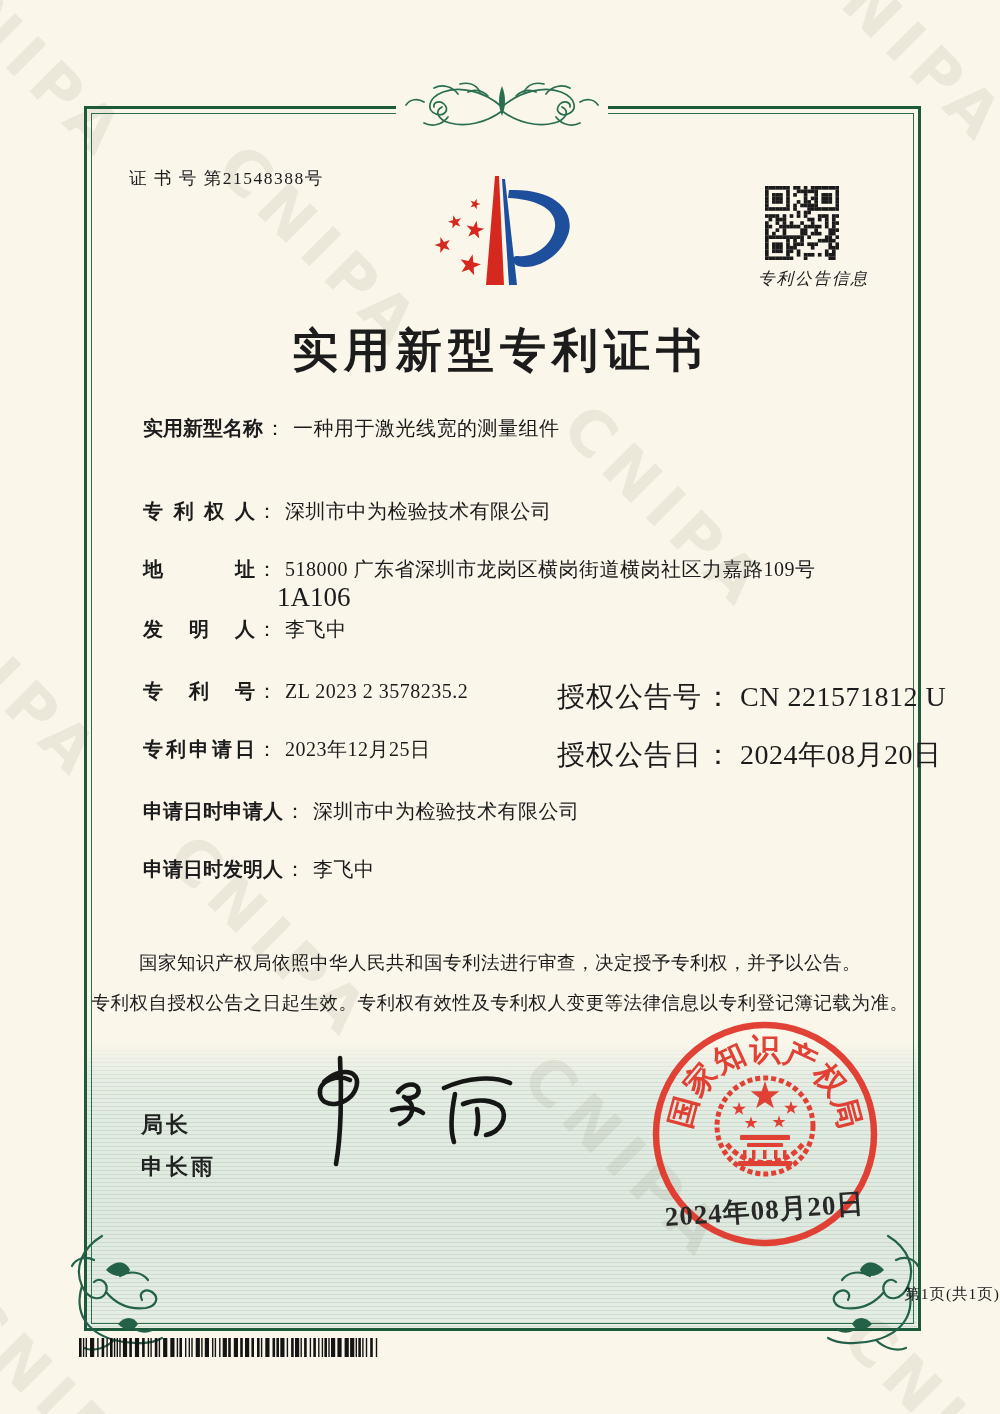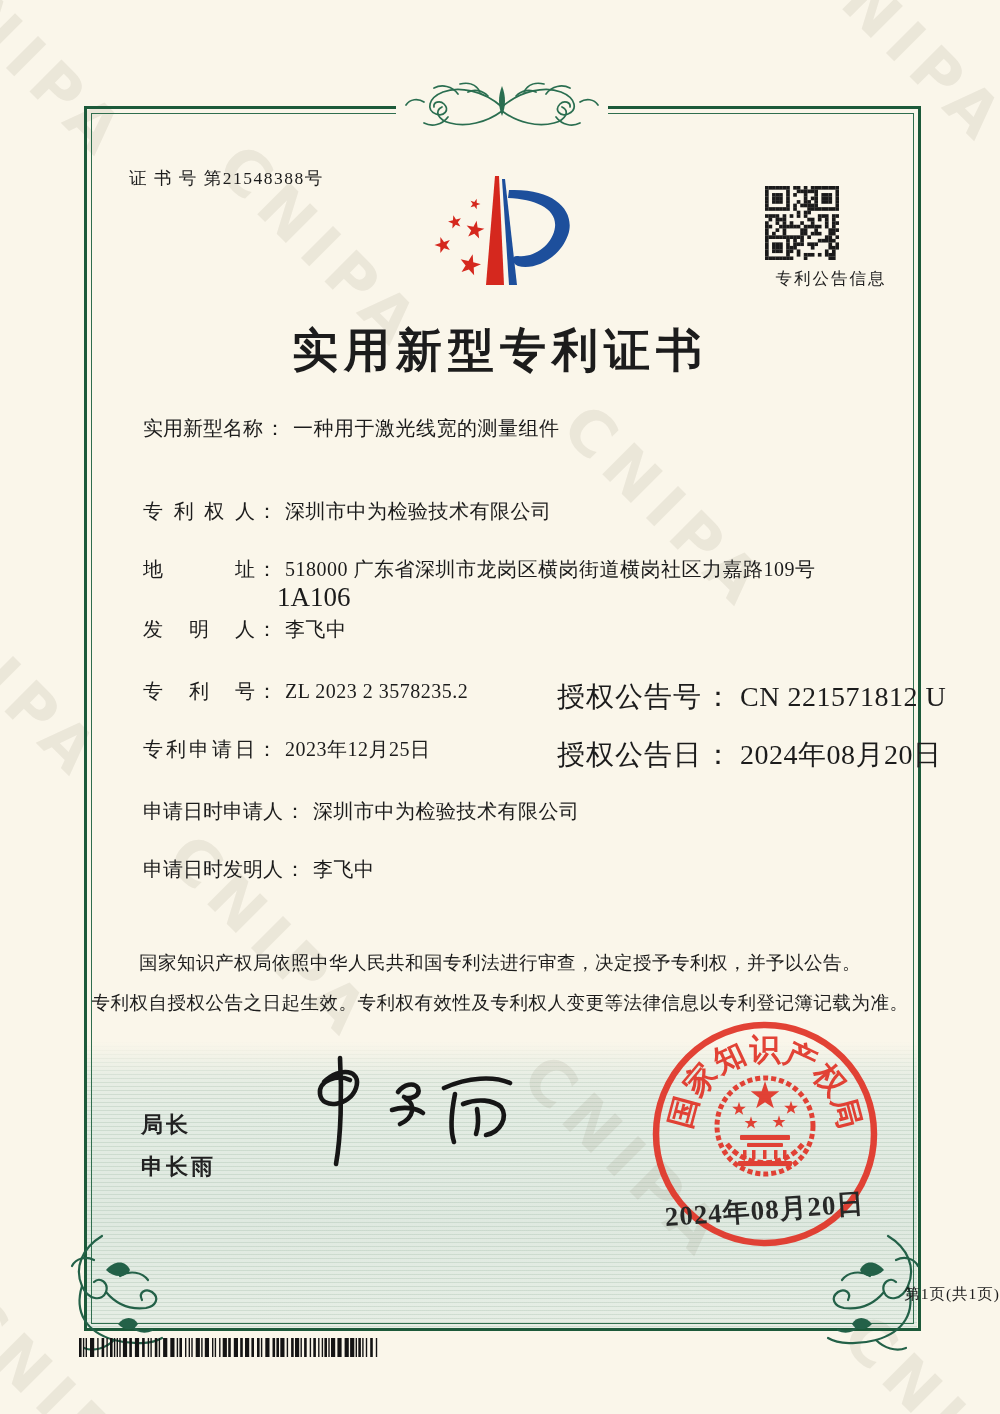--- a/index.html
+++ b/index.html
@@ -19,26 +19,26 @@
   .frame{position:absolute;left:84px;top:106px;width:837px;height:1225px;
          border:3px solid #1c5a3a;box-sizing:border-box;}
   .frame-in{position:absolute;left:91px;top:113px;width:823px;height:1211px;
          border:1px solid #2f6e4e;box-sizing:border-box;}
   .orn{position:absolute;}
   
   .certno{position:absolute;left:129px;top:166px;font-size:17.5px;letter-spacing:1.5px;text-align:right;}
   .title{position:absolute;left:0;right:0;top:292px;text-align:center;
          font-size:46px;font-weight:bold;letter-spacing:6px;margin-top:28px;}
   .qr-wrap{position:absolute;left:765px;top:186px;}
-  .qr-cap{position:absolute;left:766px;top:268px;width:130px;text-align:center;
-          font-size:16.5px;letter-spacing:2px;}
+  .qr-cap{position:absolute;left:739px;top:268px;width:130px;text-align:right;
+          font-size:16.5px;letter-spacing:2px;font-style:italic;}
   
   .row{position:absolute;left:143px;font-size:20px;white-space:nowrap;}
   .row-r{position:absolute;left:557px;font-size:28px;white-space:nowrap;}
-  .lbl{display:inline-block;min-width:112px;text-align:justify;text-align-last:justify;}
+  .lbl{display:inline-block;min-width:112px;text-align:justify;text-align-last:justify;font-weight:bold;}
   .lbl-r{display:inline-block;min-width:100px;text-align:justify;text-align-last:justify;letter-spacing:1px;}
   .cln{margin:0 8px 0 2px;}
   .val{letter-spacing:.5px;}
   .addr2{position:absolute;left:277px;top:582px;font-size:27px;text-align:right;}
   
   .stmt{position:absolute;left:0;right:0;text-align:center;font-size:18.5px;letter-spacing:.5px;}
   
   .sig-label{position:absolute;left:141px;font-family:"Liberation Sans","DejaVu Sans",sans-serif;
              font-weight:600;font-size:22px;letter-spacing:3px;color:#222;}
   .footer{position:absolute;left:0;right:0;top:1284px;text-align:right;font-size:15.5px;letter-spacing:1px;}

